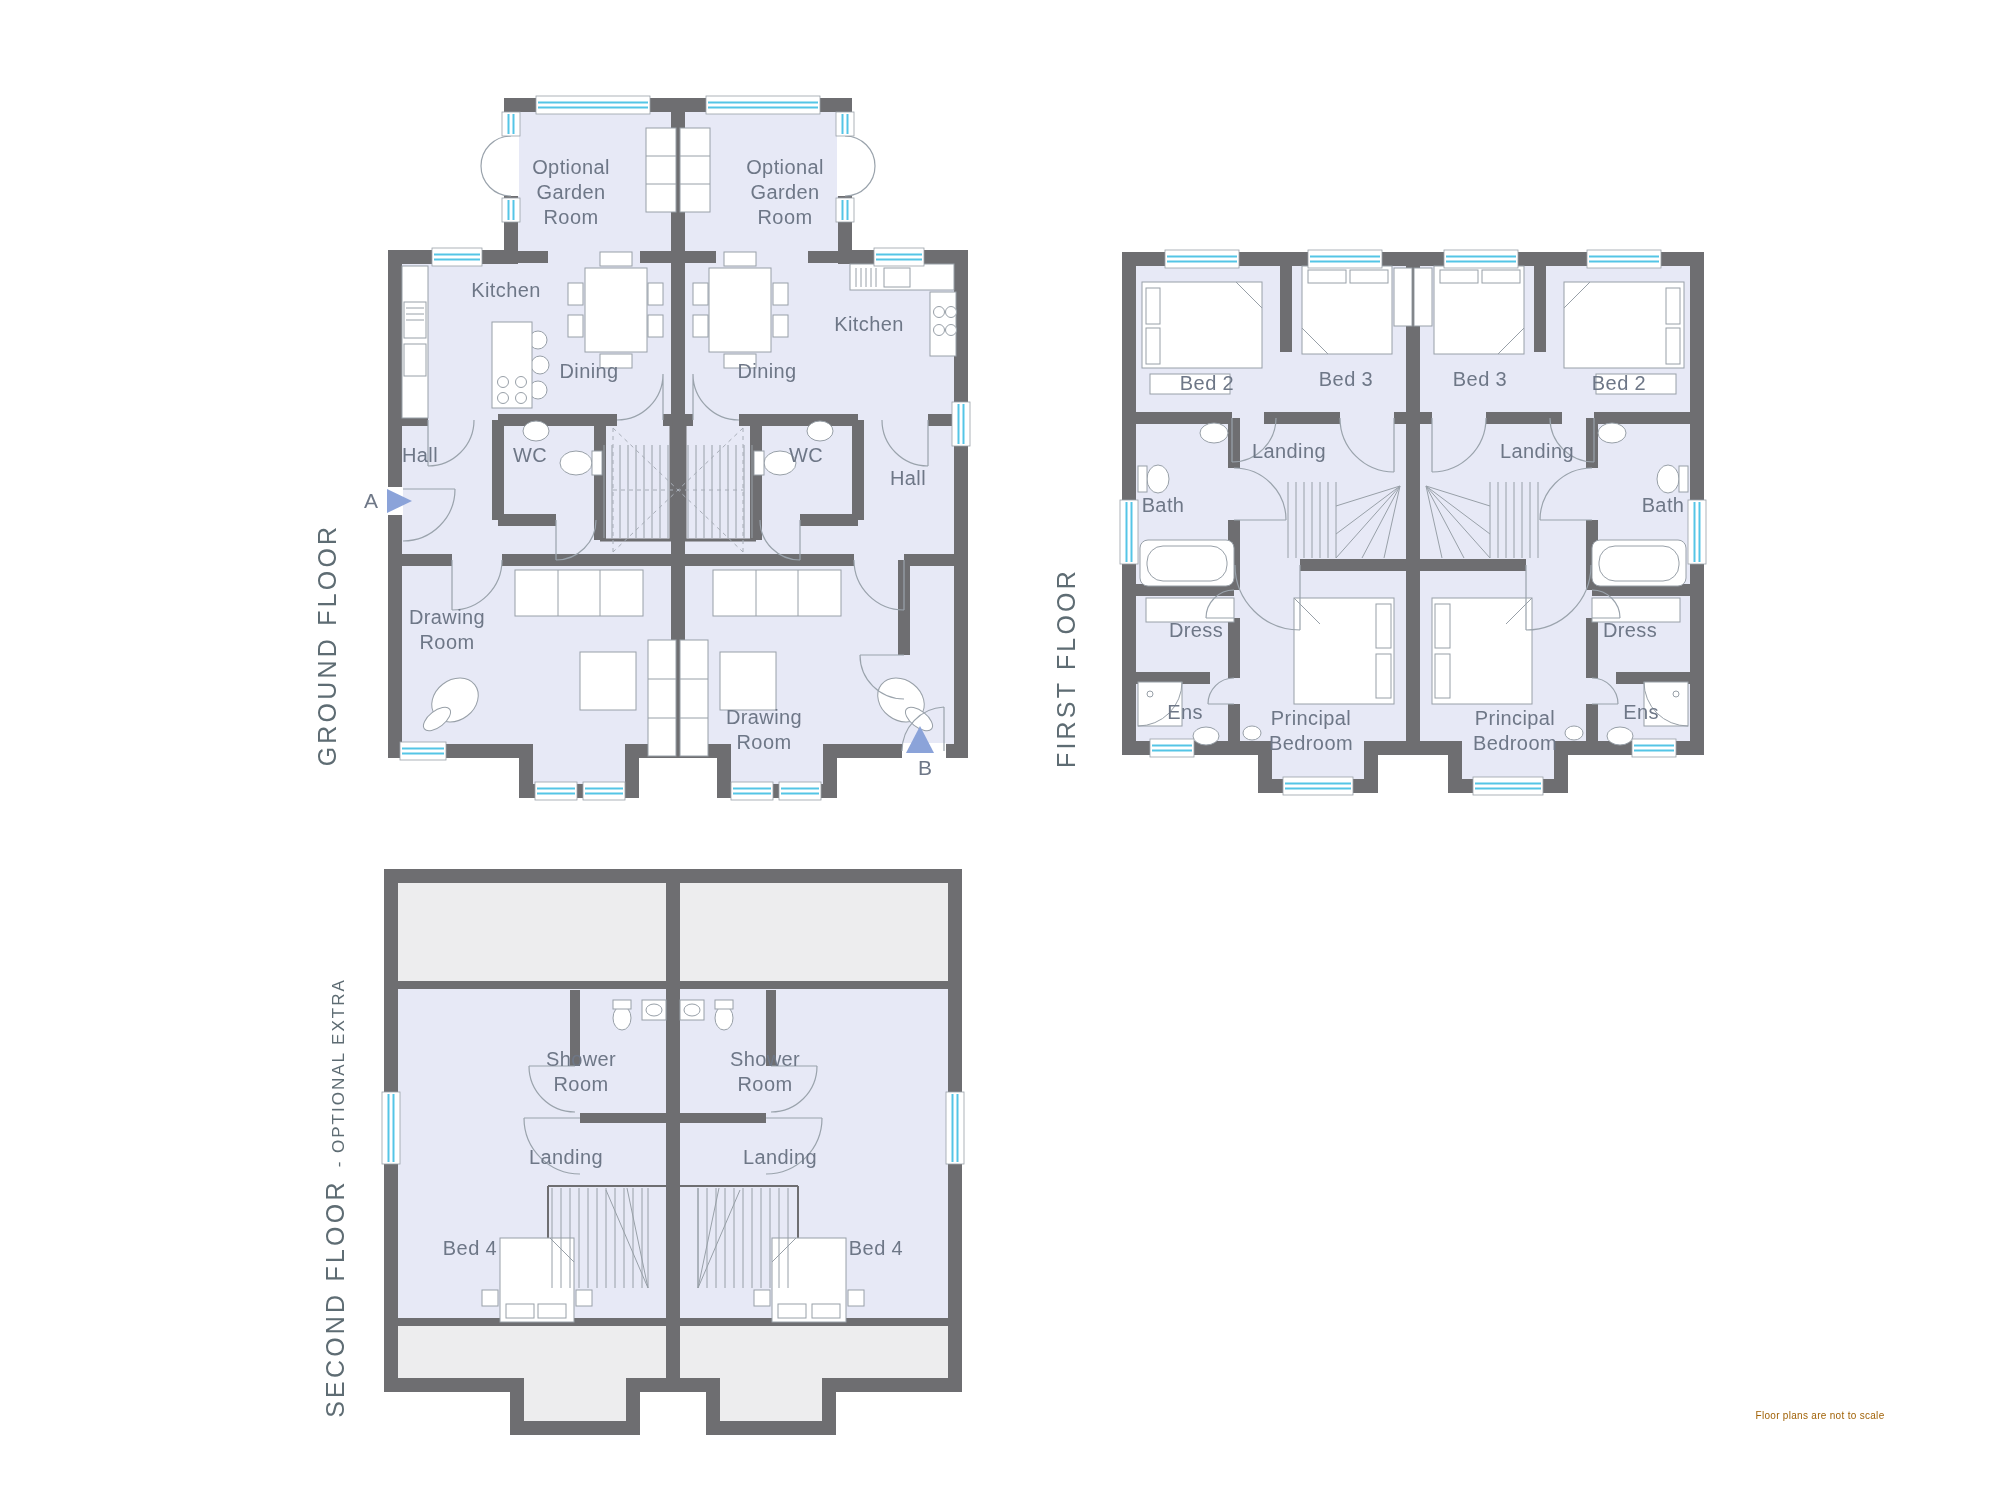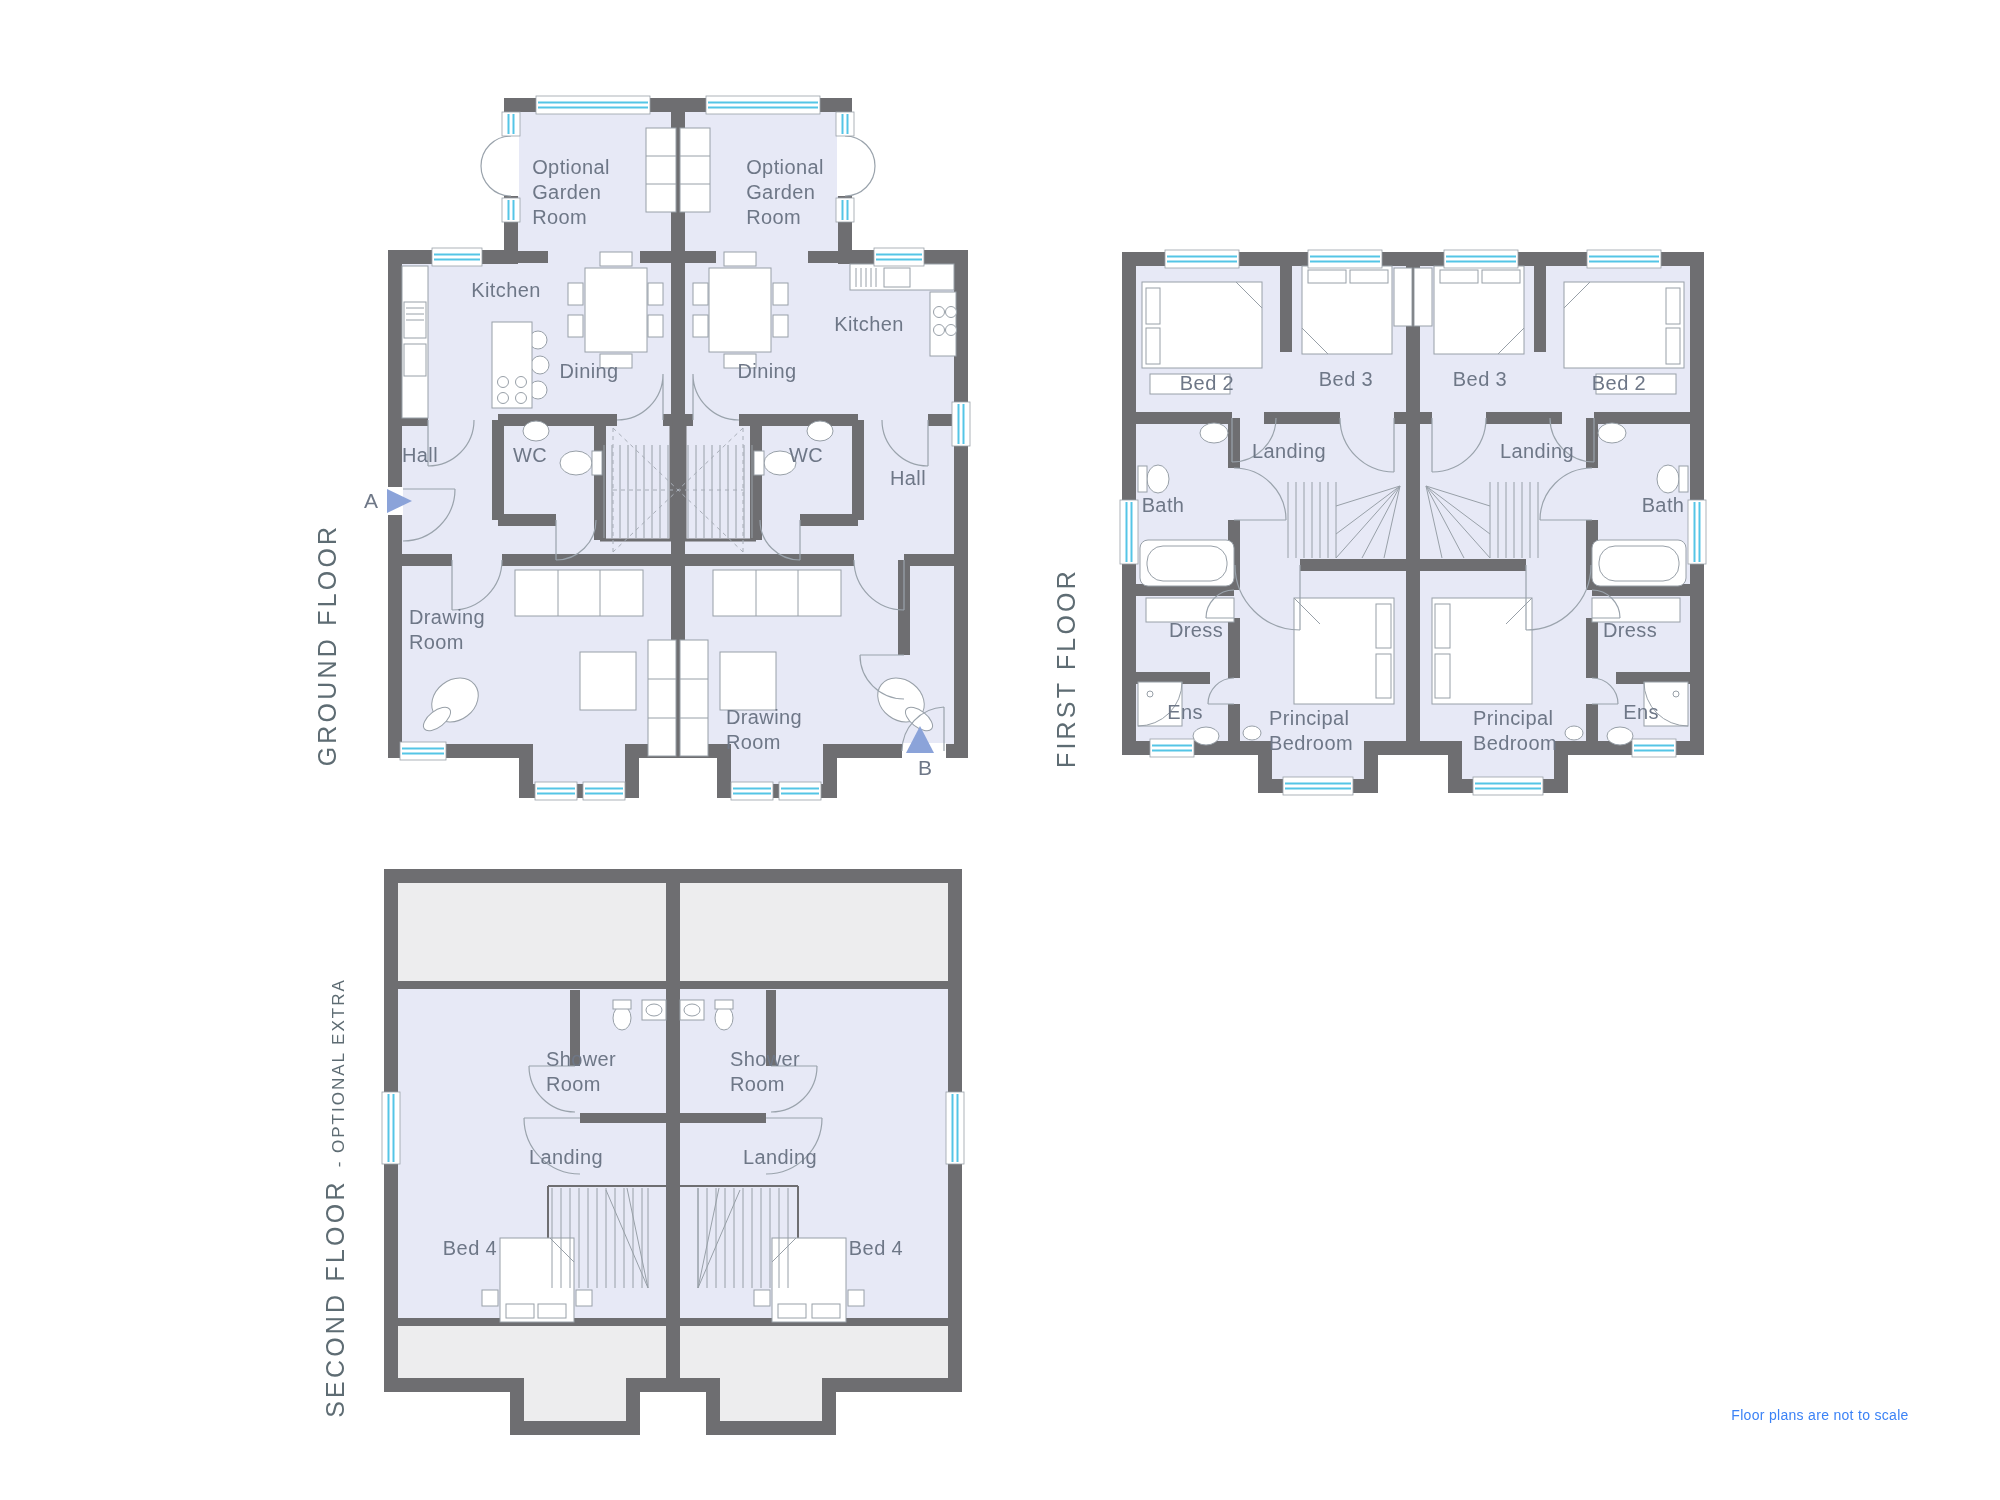--- a/index.html
+++ b/index.html
@@ -1,25 +1,25 @@
 <!DOCTYPE html>
 <html><head>
 <meta charset="utf-8">
 <style>
   html,body{margin:0;padding:0;background:#ffffff;}
   #sheet{position:relative;width:2000px;height:1500px;background:#ffffff;overflow:hidden;
          font-family:"Liberation Sans", sans-serif;}
   #plan-svg{position:absolute;left:0;top:0;}
   .lbl{position:absolute;transform:translate(-50%,-50%);color:#6e7787;font-size:20px;
-       line-height:25px;letter-spacing:.4px;white-space:pre-line;}
+       line-height:25px;letter-spacing:.4px;text-align:center;white-space:pre-line;}
   .marker-letter{position:absolute;transform:translate(-50%,-50%);color:#6e7787;font-size:21px;}
   .floor-title{position:absolute;transform:translate(-50%,-50%) rotate(-90deg);color:#5e6c73;
        font-size:25px;letter-spacing:3.2px;white-space:nowrap;display:flex;align-items:baseline;gap:12px;}
   .title-suffix{font-size:17px;letter-spacing:2px;}
-  .footer-note{position:absolute;transform:translate(-50%,-50%);color:#3b82f6;font-size:14px;letter-spacing:.3px;white-space:nowrap;}
+  .footer-note{position:absolute;transform:translate(-50%,-50%);color:#a16207;font-size:10px;letter-spacing:.3px;white-space:nowrap;}
 </style>
 </head>
 <body>
 
 <div id="sheet">
 
 <svg id="plan-svg" width="2000" height="1500" viewBox="0 0 2000 1500">
 
   <g>
     <path d="M395,257L511,257L511,105L845,105L845,257L961,257L961,751L830,751L830,791L724,791L724,751L632,751L632,791L526,791L526,751L395,751Z" fill="#e7e9f6" stroke="#6e6e71" stroke-width="14"></path>

